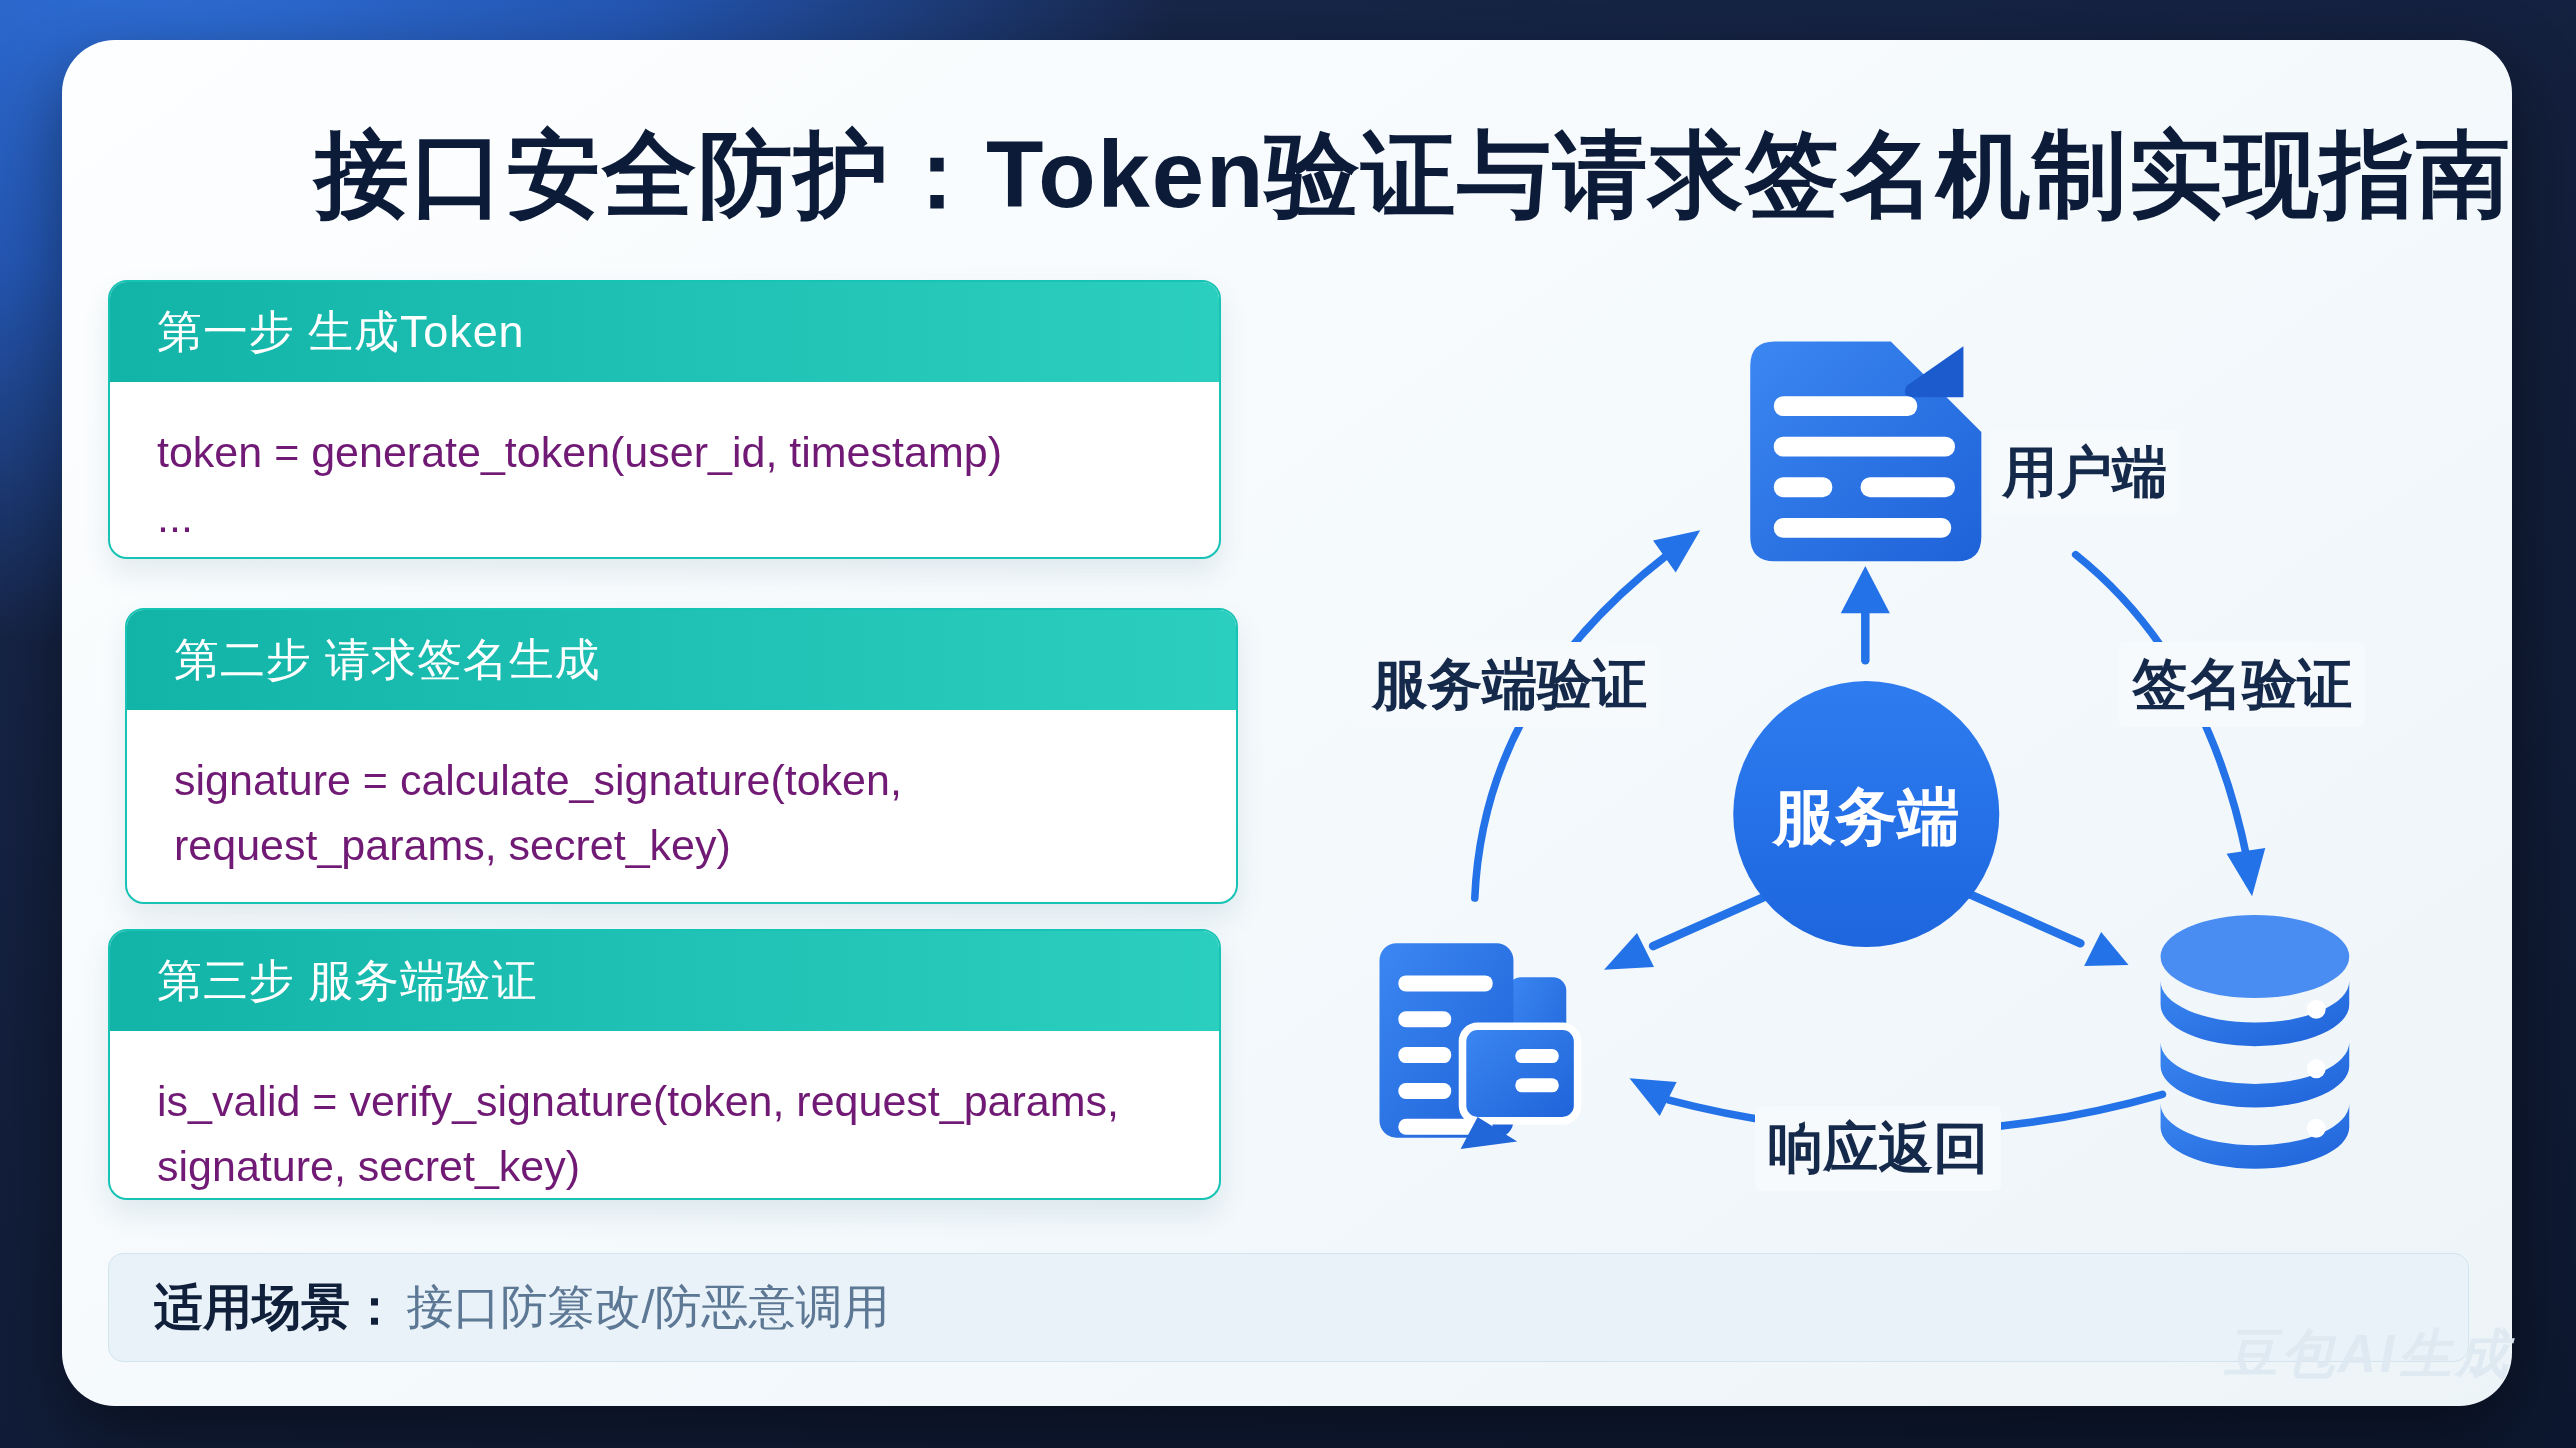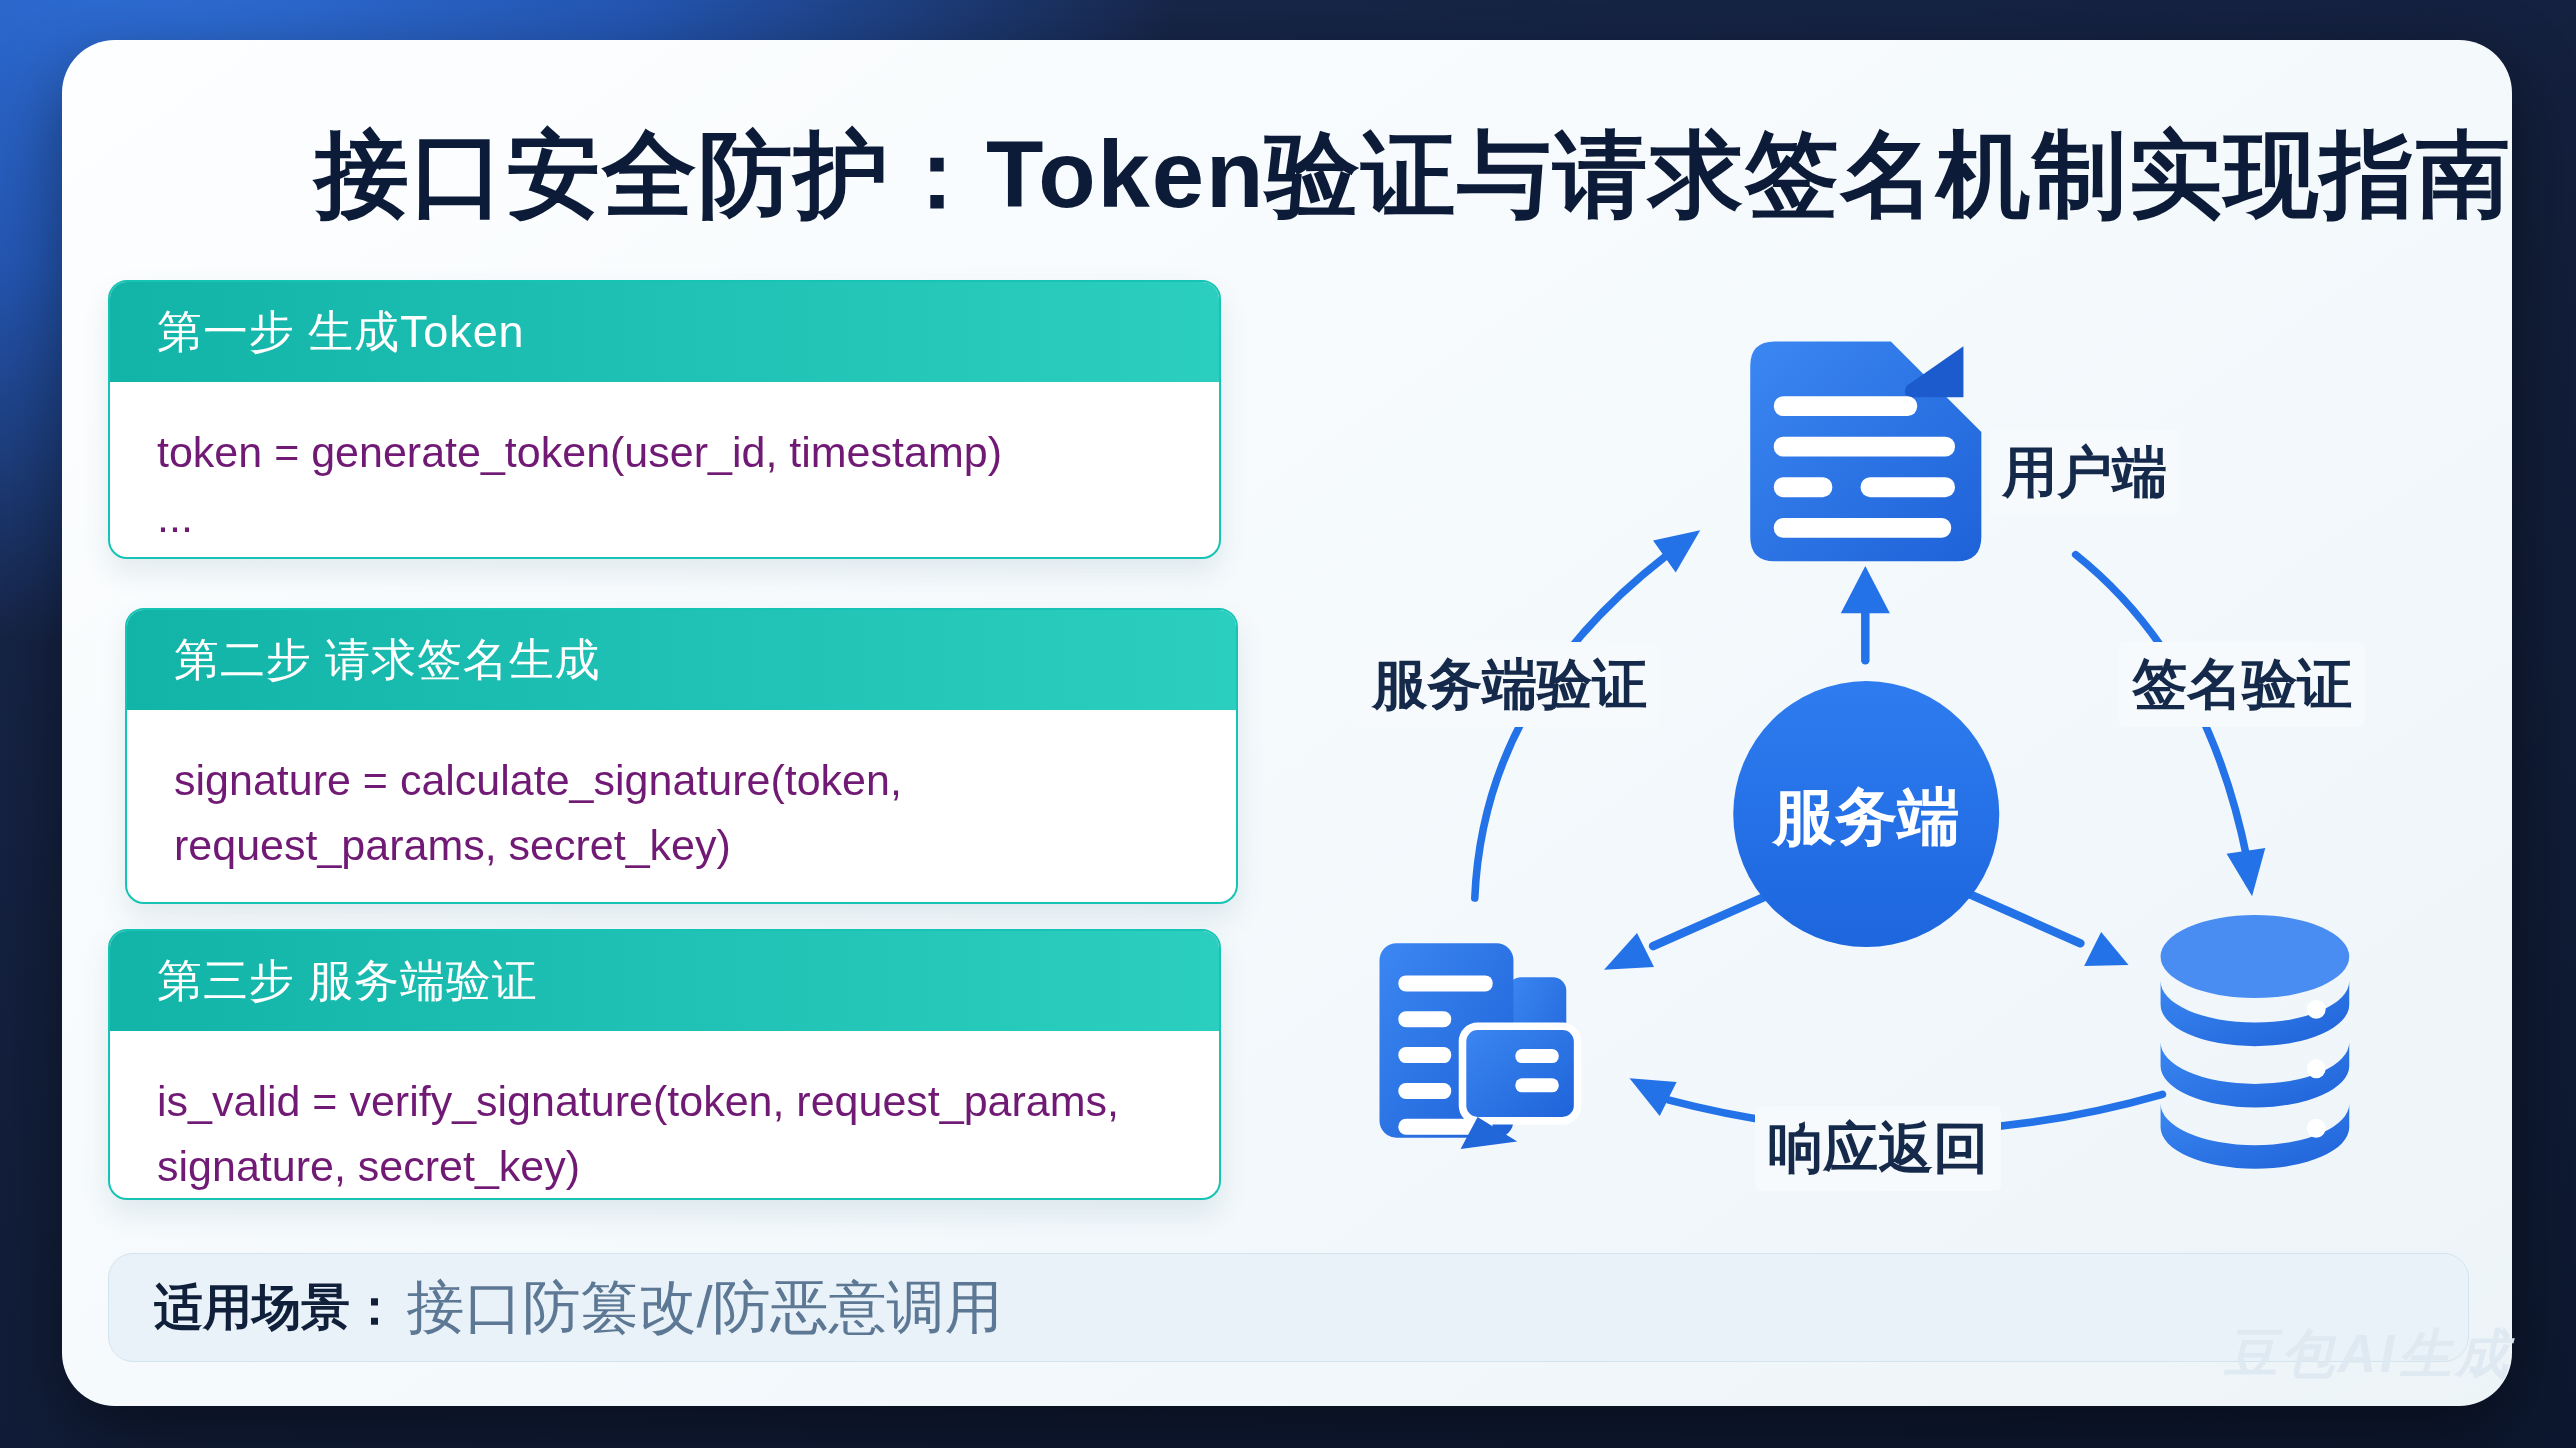--- a/index.html
+++ b/index.html
@@ -43,25 +43,25 @@
   .step-header-label {
     color:#ffffff; font-size:45px; font-weight:normal; letter-spacing:0.9px;
   }
   .step-code {
     padding:38px 70px 0 47px;
     font-size:43px; line-height:1.5; color:#701a75;
     white-space:pre-line;
   }
   .scenario-bar {
     position:absolute; left:46px; top:1213px; width:2361px; height:109px;
-    background:#e9f2f8; border:1.9px solid #d3e4ee; border-radius:25px;
+    background:#e9f2f8; border:1.9px solid #d3e4ee; border-radius:15px;
     display:flex; align-items:center; padding-left:45px;
   }
   .scenario-label { font-size:49px; font-weight:bold; color:#101f3a; }
-  .scenario-value { font-size:58px; color:#5d7894; margin-left:7.5px; }
+  .scenario-value { font-size:47px; color:#5d7894; margin-left:7.5px; }
   .diagram-svg { position:absolute; left:0; top:0; width:2576px; height:1448px; }
   .svg-center-label {
     font-size:66px; font-weight:bold; fill:#ffffff;
     font-family:"Liberation Sans","DejaVu Sans",sans-serif;
   }
   .node-label, .edge-label {
     position:absolute; font-size:55px; font-weight:600; color:#15294a;
     background:#f6fafc; padding:5.7px 13.2px; border-radius:5.7px; z-index:5;
   }
   .watermark {

